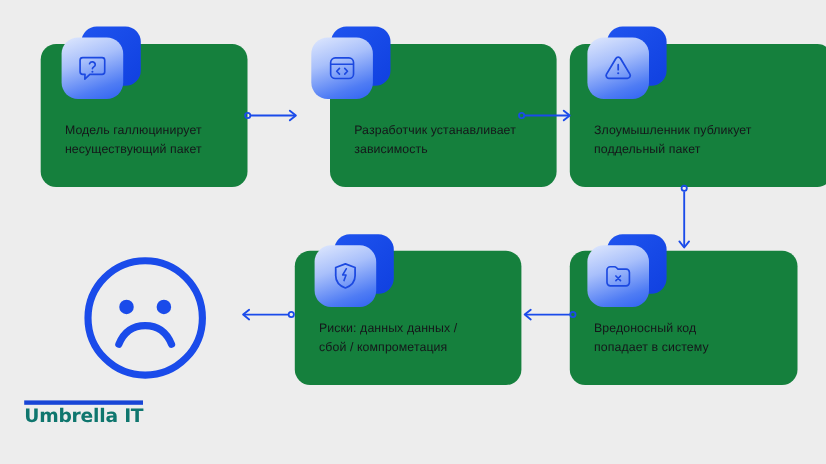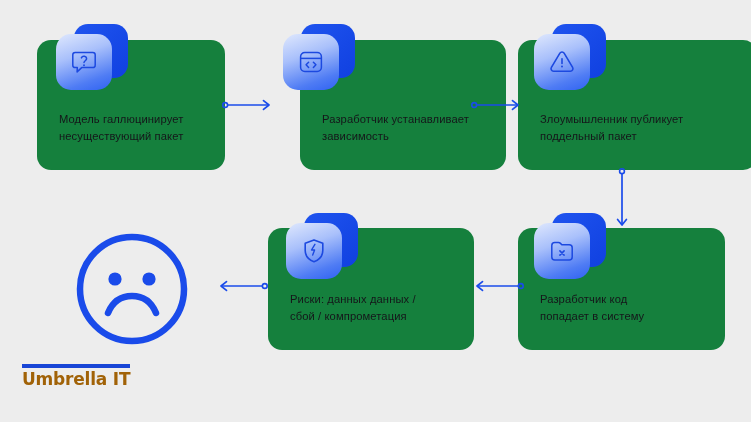--- a/index.html
+++ b/index.html
@@ -50,21 +50,21 @@
   .conn svg{display:block;overflow:visible;}
 
   
   #sad-face{position:absolute;left:72px;top:228.5px;width:120px;height:120px;}
 
   
   #logo{position:absolute;left:22px;top:364px;width:112px;}
   #logo .bar{height:4px;background:#1845d6;width:108px;margin-bottom:2px;}
   #logo .word{
     font-family:"DejaVu Sans","Liberation Sans",sans-serif;
-    font-weight:bold;font-size:17px;color:#a16207;
+    font-weight:bold;font-size:17px;color:#0f766e;
     letter-spacing:-0.2px;line-height:19px;white-space:nowrap;
   }
 </style>
 </head>
 <body>
 
 <div id="stage">
 
   <div class="card" style="left:37px;top:40px;width:188px;height:130px;">
     <div class="card-text">Модель галлюцинирует
@@ -106,21 +106,21 @@
     <div class="icon-front">
       <svg width="30" height="30" viewBox="0 0 30 30" fill="none" aria-hidden="true">
         <path d="M12.9 6.2 4.4 20.4c-1 1.7.2 3.8 2.1 3.8h16.9c2 0 3.2-2.1 2.2-3.8L17.1 6.2a2.45 2.45 0 0 0-4.2 0z" stroke="#1c49e0" stroke-width="1.6" stroke-linejoin="round"></path>
         <path d="M15 11.8v4.6" stroke="#1c49e0" stroke-width="1.6" stroke-linecap="round"></path>
         <circle cx="15" cy="19.6" r="1" fill="#1c49e0"></circle>
       </svg>
     </div>
   </div>
 
   <div class="card" style="left:518px;top:228px;width:207px;height:122px;">
-    <div class="card-text">Разработчик код
+    <div class="card-text">Вредоносный код
 попадает в систему</div>
   </div>
   <div class="icon-wrap" style="left:534px;top:213px;">
     <div class="icon-back"></div>
     <div class="icon-front">
       <svg width="30" height="30" viewBox="0 0 30 30" fill="none" aria-hidden="true">
         <path d="M4.8 9.5a3 3 0 0 1 3-3h3.6c.8 0 1.5.3 2.1.9l1.3 1.3h7.4a3 3 0 0 1 3 3v9.2a3 3 0 0 1-3 3H7.8a3 3 0 0 1-3-3V9.5z" stroke="#1c49e0" stroke-width="1.5" stroke-linejoin="round"></path>
         <path d="M12.9 14.9l4.2 4.2M17.1 14.9l-4.2 4.2" stroke="#1c49e0" stroke-width="1.5" stroke-linecap="round"></path>
       </svg>
     </div>

